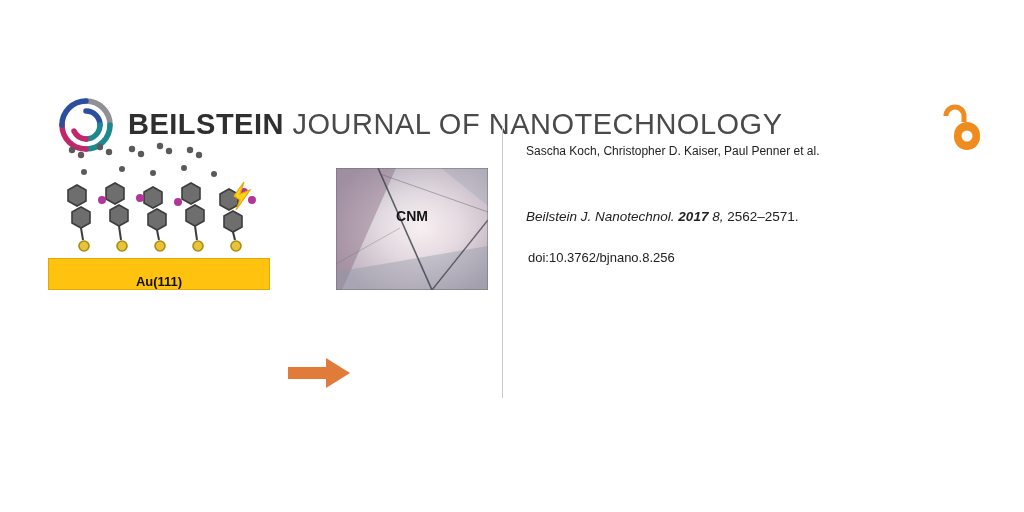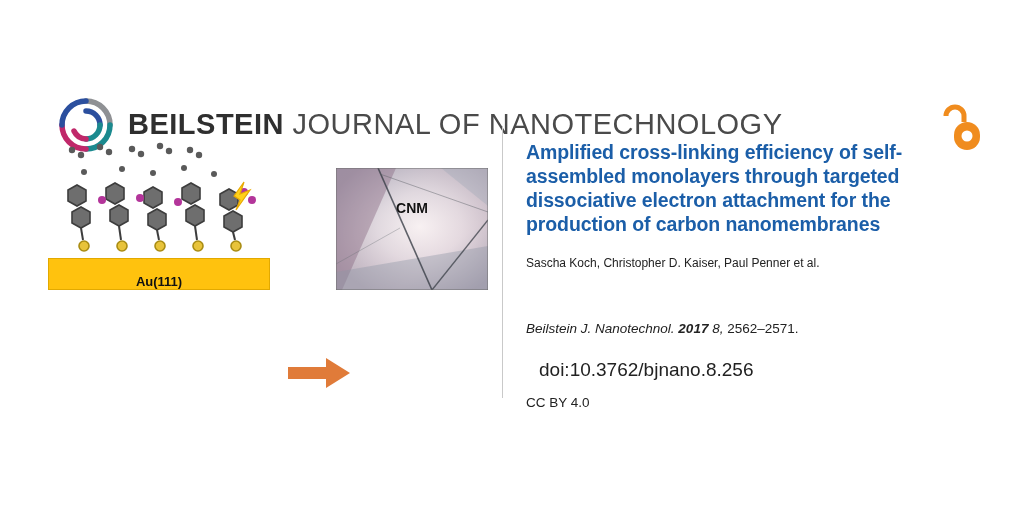--- a/index.html
+++ b/index.html
@@ -143,21 +143,21 @@
     left: 336px;
     top: 168px;
     width: 152px;
     height: 122px;
     overflow: hidden;
     background: #cfd6dd;
   }
   .cnm-label {
     position: absolute;
     left: 0;
-    top: 32px;
+    top: 40px;
     width: 152px;
     text-align: center;
     font-weight: bold;
     font-size: 14px;
     color: #111;
   }
 
   
   .meta {
     position: absolute;
@@ -187,24 +187,24 @@
     margin: 8px 0 22px 0;
   }
   .citation .b {
     font-weight: bold;
     font-style: italic;
   }
   .citation .plain {
     font-style: normal;
   }
   .doi {
-    font-size: 19px;
+    font-size: 13px;
     color: #222;
     line-height: 20px;
-    margin: 13px;
+    margin: 2px;
   }
   .license {
     font-size: 13.5px;
     color: #222;
     line-height: 20px;
     margin: 0;
   }
 </style>
 </head>
 <body>
@@ -348,25 +348,23 @@
       <path d="M42 0 L96 122" stroke="#3a3f47" stroke-width="1.6" fill="none" opacity="0.8"></path>
       <path d="M96 122 L152 52" stroke="#3a3f47" stroke-width="1.4" fill="none" opacity="0.75"></path>
       <path d="M44 6 L152 44" stroke="#5a5f66" stroke-width="0.9" fill="none" opacity="0.5"></path>
       <path d="M0 96 L64 60" stroke="#6a6f76" stroke-width="0.8" fill="none" opacity="0.45"></path>
       <rect x="0" y="0" width="152" height="122" fill="none" stroke="#6d6d6d" stroke-width="1"></rect>
     </svg>
     <div class="cnm-label">CNM</div>
   </div>
 
   <div class="meta">
-    <h1 class="art-title">Amplified cross-linking efficiency of self-assembled monolayers through targeted dissociative electron attachment for the production of carbon nanomembranes</h1>
     <div class="authors">Sascha Koch, Christopher D. Kaiser, Paul Penner et al.</div>
     <div class="citation">
       <span>Beilstein J. Nanotechnol.</span>
       <span class="b">2017</span>
       <span>8,</span>
       <span class="plain">2562–2571.</span>
     </div>
     <div class="doi">doi:10.3762/bjnano.8.256</div>
-    <div class="license">CC BY 4.0</div>
   </div>
 
 </div>
 
 </body></html>

